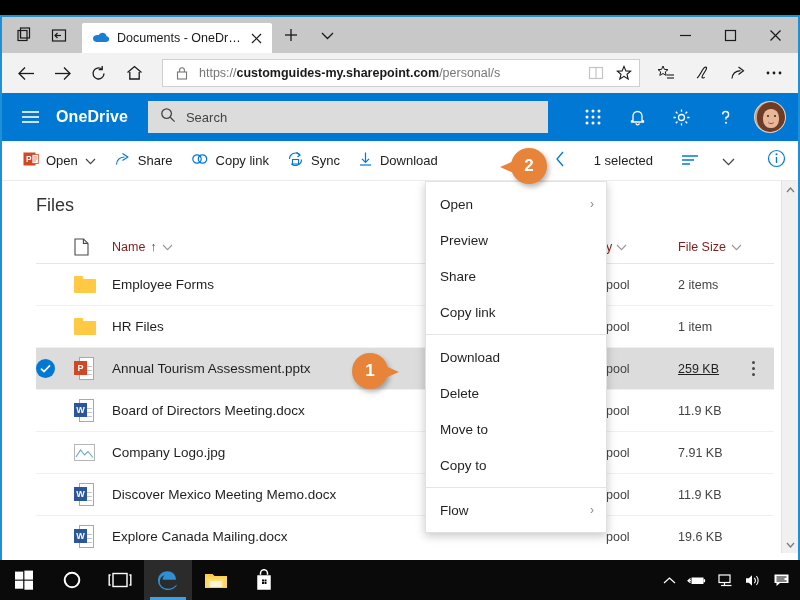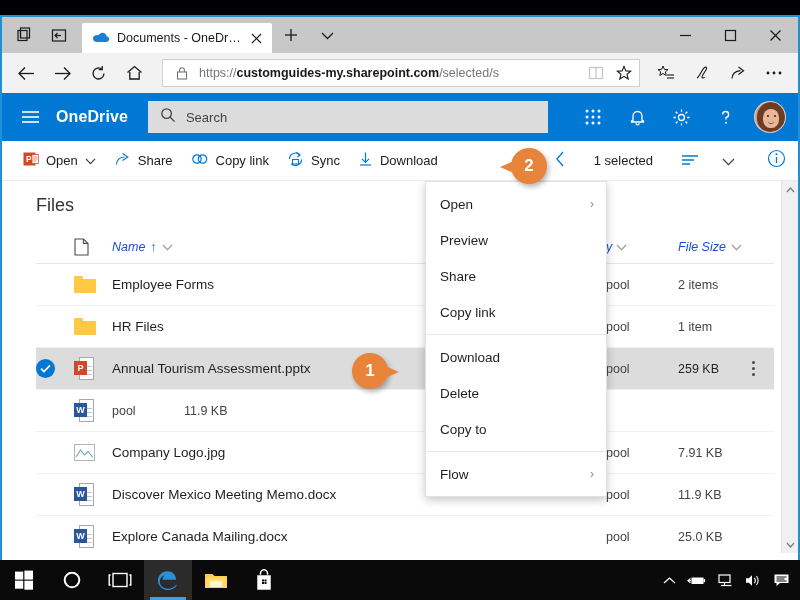--- a/index.html
+++ b/index.html
@@ -102,39 +102,38 @@
   .cmd-right { margin-left: auto; display: flex; align-items: center; gap: 22px; justify-content: center; }
   .sel-count { font-size: 13px; color: #212121; padding: 0 6px; }
 
   
   .content { position: relative; height: 372px; background: #fff; overflow: hidden; }
   .page-title { font-size: 18px; color: #333; font-weight: normal; padding: 14px 0 0 34px; }
 
   .list { padding: 0 0 0 34px; margin-top: 14px; }
   .colhead {
     display: flex; align-items: center; height: 34px;
-    border-bottom: 1px solid #e6e6e6; color: #1d4ed8; font-size: 12.5px;
+    border-bottom: 1px solid #e6e6e6; color: #7f1d1d; font-size: 12.5px;
     margin-right: 24px;
-    font-style: italic;
   }
   .c-check { width: 38px; flex: none; display: flex; align-items: center; }
   .c-icon { width: 38px; flex: none; display: flex; align-items: center; }
   .c-name { flex: 1; display: flex; align-items: center; gap: 5px; }
   .c-mod { width: 72px; flex: none; display: flex; align-items: center; gap: 4px; }
   .c-size { width: 96px; flex: none; display: flex; align-items: center; gap: 5px; }
   .sortcaret { color: #9a9a9a; }
 
   .row {
     display: flex; align-items: center; height: 42px; border-bottom: 1px solid #f0f0f0;
     font-size: 13.5px; color: #1f1f1f; margin-right: 24px; position: relative;
   }
   .row.selected { background: #dcdcdc; }
   .row .c-name { gap: 0; }
   .row .c-mod, .row .c-size { color: #444; font-size: 12.5px; }
-  .row.selected .c-size { color: #1f1f1f; }
+  .row.selected .c-size { color: #1f1f1f; text-decoration: underline; }
 
   .checkcircle {
     width: 19px; height: 19px; border-radius: 50%; background: #0078d4;
     display: flex; align-items: center; justify-content: center; color: #fff; font-size: 11px;
   }
 
   .folder-icon { width: 22px; height: 17px; position: relative; }
   .folder-icon .tab-f { position: absolute; left:0; top:0; width: 9px; height: 4px; background: #ffc943; border-radius: 1px 1px 0 0;}
   .folder-icon .body-f { position: absolute; left:0; top:3px; width: 22px; height: 14px; background: #ffc943; border-radius: 1px; }
 
@@ -306,21 +305,21 @@
           </svg>
       </div>
 
       <div class="addressbar">
         <span class="addr-icon">
           <svg width="12" height="14" viewBox="0 0 12 14">
               <rect x="1.5" y="6" width="9" height="7" fill="none" stroke="#767676" stroke-width="1.1"></rect>
               <path d="M3.6 6V4.1a2.4 2.4 0 0 1 4.8 0V6" fill="none" stroke="#767676" stroke-width="1.1"></path>
             </svg>
         </span>
-        <span class="url"><span>https://</span><b>customguides-my.sharepoint.com</b><span>/selected/s</span></span>
+        <span class="url"><span>https://</span><b>customguides-my.sharepoint.com</b><span>/personal/s</span></span>
         <span class="addr-icon">
           <svg width="16" height="14" viewBox="0 0 16 14">
               <rect x="1.5" y="1.5" width="13" height="11" fill="none" stroke="#c4c4c4" stroke-width="1.2"></rect>
               <line x1="8" y1="1.5" x2="8" y2="12.5" stroke="#c4c4c4" stroke-width="1.2"></line>
             </svg>
         </span>
         <span class="addr-icon">
           <svg width="16" height="16" viewBox="0 0 16 16">
               <polygon points="8,1.4 9.9,5.9 14.7,6.2 11,9.3 12.2,14 8,11.4 3.8,14 5,9.3 1.3,6.2 6.1,5.9" fill="none" stroke="#1a1a1a" stroke-width="1.1"></polygon>
             </svg>
@@ -606,20 +605,21 @@
           <div class="c-check"></div>
           <div class="c-icon">
             <div class="doc-icon">
               <div class="doc-page"></div>
               <div class="doc-line" style="top:9px"></div>
               <div class="doc-line" style="top:13px"></div>
               <div class="doc-line" style="top:17px; width:7px"></div>
               <div class="doc-badge badge-word">W</div>
             </div>
           </div>
+          <div class="c-name">Board of Directors Meeting.docx</div>
           <div class="c-mod">pool</div>
           <div class="c-size">11.9 KB</div>
         </div>
 
         <div class="row">
           <div class="c-check"></div>
           <div class="c-icon">
             <div class="img-icon">
               <svg width="19" height="15" viewBox="0 0 19 15">
                   <polyline points="1,12 5.5,5 9.5,10 13,6.5 18,12.5" fill="none" stroke="#6aa9bd" stroke-width="1.1"></polyline>
@@ -653,21 +653,21 @@
             <div class="doc-icon">
               <div class="doc-page"></div>
               <div class="doc-line" style="top:9px"></div>
               <div class="doc-line" style="top:13px"></div>
               <div class="doc-line" style="top:17px; width:7px"></div>
               <div class="doc-badge badge-word">W</div>
             </div>
           </div>
           <div class="c-name">Explore Canada Mailing.docx</div>
           <div class="c-mod">pool</div>
-          <div class="c-size">25.0 KB</div>
+          <div class="c-size">19.6 KB</div>
         </div>
       </div>
 
       <div class="scrollbar">
         <div class="sb-arrow">
           <svg width="9" height="6" viewBox="0 0 9 6">
               <polyline points="1,5 4.5,1 8,5" fill="none" stroke="#7c7c7c" stroke-width="1.3"></polyline>
             </svg>
         </div>
 
@@ -691,20 +691,23 @@
         </div>
         <div class="mi">
           <span>Copy link</span>
         </div>
         <div class="msep"></div>
         <div class="mi">
           <span>Download</span>
         </div>
         <div class="mi">
           <span>Delete</span>
+        </div>
+        <div class="mi">
+          <span>Move to</span>
         </div>
         <div class="mi">
           <span>Copy to</span>
         </div>
         <div class="msep"></div>
         <div class="mi">
           <span>Flow</span>
           <span class="arrow">›</span>
         </div>
 

